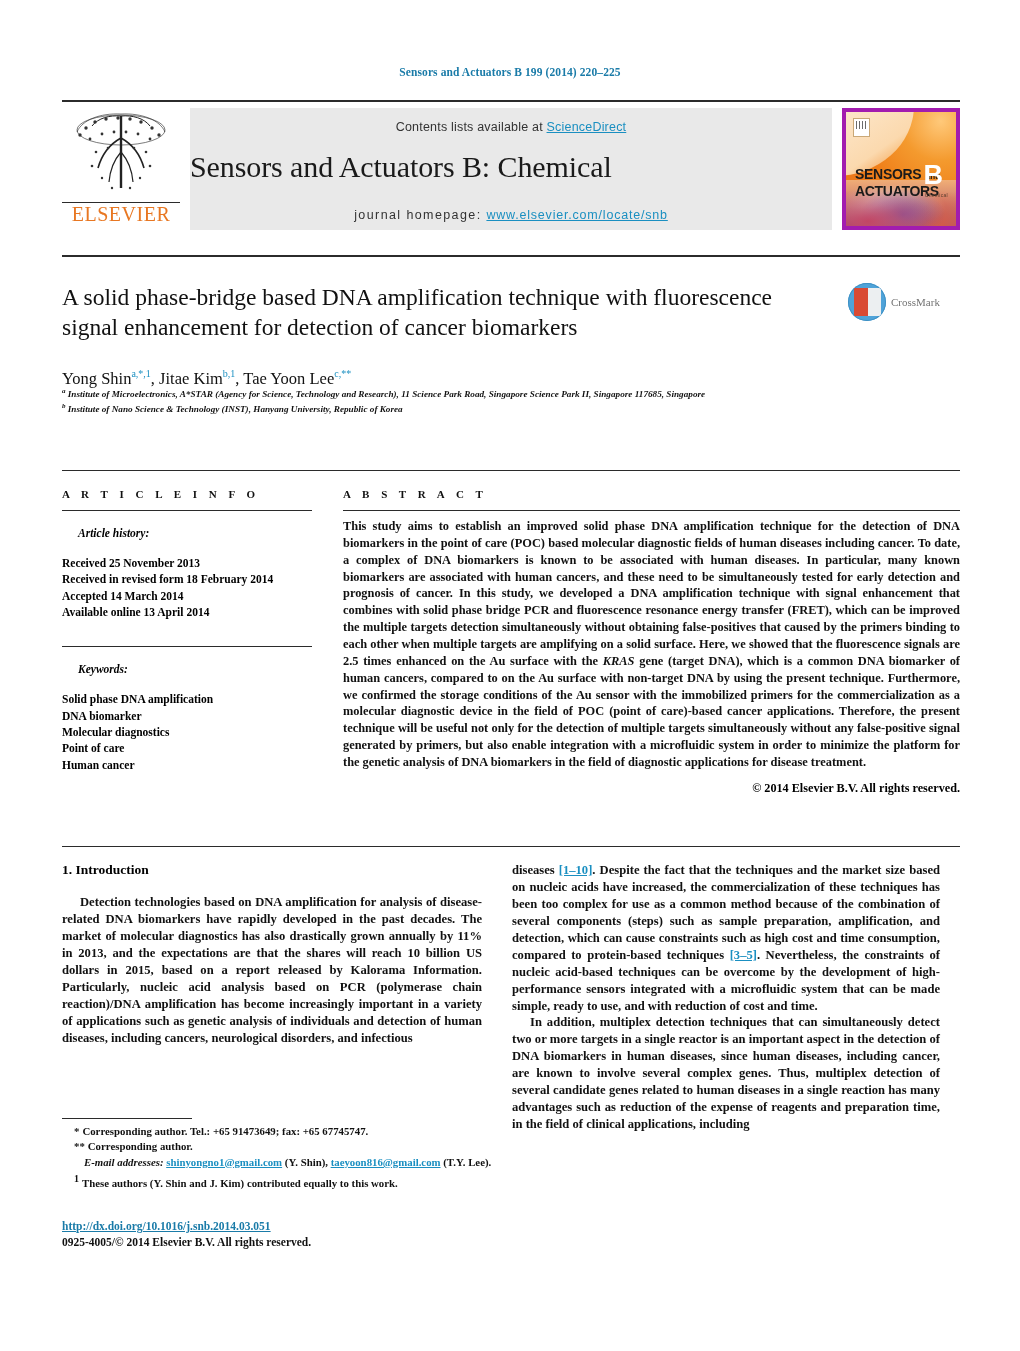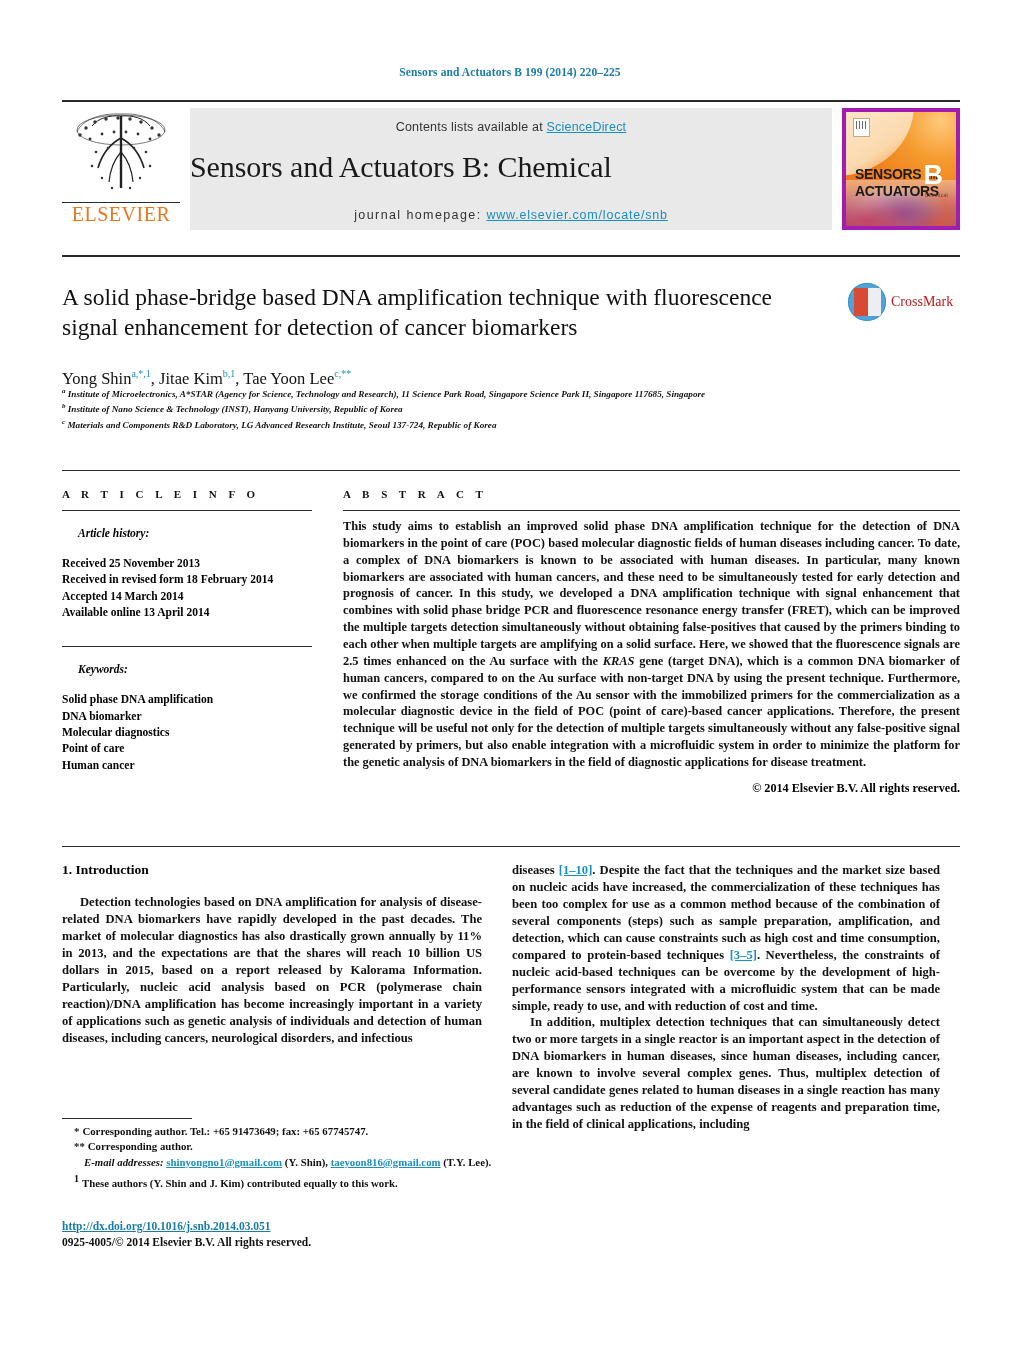--- a/index.html
+++ b/index.html
@@ -242,22 +242,22 @@
   .cm-badge::after {
     content: "";
     position: absolute;
     left: 20px; top: 5px;
     width: 13px; height: 28px;
     background: #eceff1;
     border-radius: 0 2px 2px 0;
   }
   .cm-text {
     font-family: "Liberation Serif", serif;
-    font-size: 14px;
-    color: #b91c1c;
+    font-size: 11px;
+    color: #737373;
   }
   .authors {
     position: absolute;
     top: 368px;
     left: 62px;
     width: 800px;
     font-size: 16.5px;
     color: #111;
   }
   .sup { font-size: 10px; vertical-align: super; color: #1a8fc1; }
@@ -505,21 +505,20 @@
 
   <div class="authors">
     <span>Yong Shin</span><span class="sup">a,*,1</span>,
     <span>Jitae Kim</span><span class="sup">b,1</span>,
     <span>Tae Yoon Lee</span><span class="sup">c,**</span>
   </div>
 
   <div class="affils">
     <div><span class="amark">a</span> <span>Institute of Microelectronics, A*STAR (Agency for Science, Technology and Research), 11 Science Park Road, Singapore Science Park II, Singapore 117685, Singapore</span></div>
     <div><span class="amark">b</span> <span>Institute of Nano Science &amp; Technology (INST), Hanyang University, Republic of Korea</span></div>
-    <div><span class="amark">c</span> <span>Materials and Components R&amp;D Laboratory, LG Advanced Research Institute, Seoul 137-724, Republic of Korea</span></div>
   </div>
 
   <div class="info-rule"></div>
 
   <div class="col-info">
     <div class="sec-head">A R T I C L E   I N F O</div>
     <div class="hr-thick"></div>
     <div class="hist-label">Article history:</div>
     <ul class="hist-list">
       <li>Received 25 November 2013</li>

